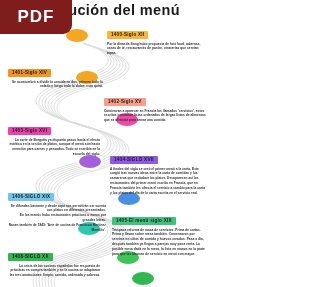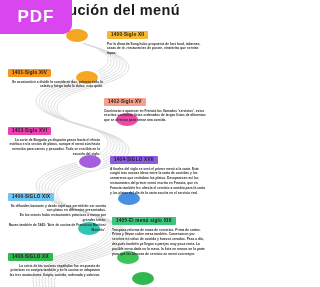--- a/index.html
+++ b/index.html
@@ -47,21 +47,21 @@
     letter-spacing:.05px;
   }
   .right .hdr,.right .body{text-align:left;}
   .left  .hdr,.left  .body{text-align:right;}
   .left .hdr{display:inline-block;}
 
   
   .pdf-badge{
     position:absolute;left:0;top:0;
     width:72px;height:34px;
-    background:#d946ef;
+    background:#7f1d1d;
     border-bottom-right-radius:9px;
     display:flex;align-items:center;justify-content:center;
   }
   .pdf-badge span{
     color:#ffffff;font-size:17px;font-weight:bold;letter-spacing:1px;
     font-family:"Liberation Sans", sans-serif;
   }
 </style>
 </head>
 <body>

